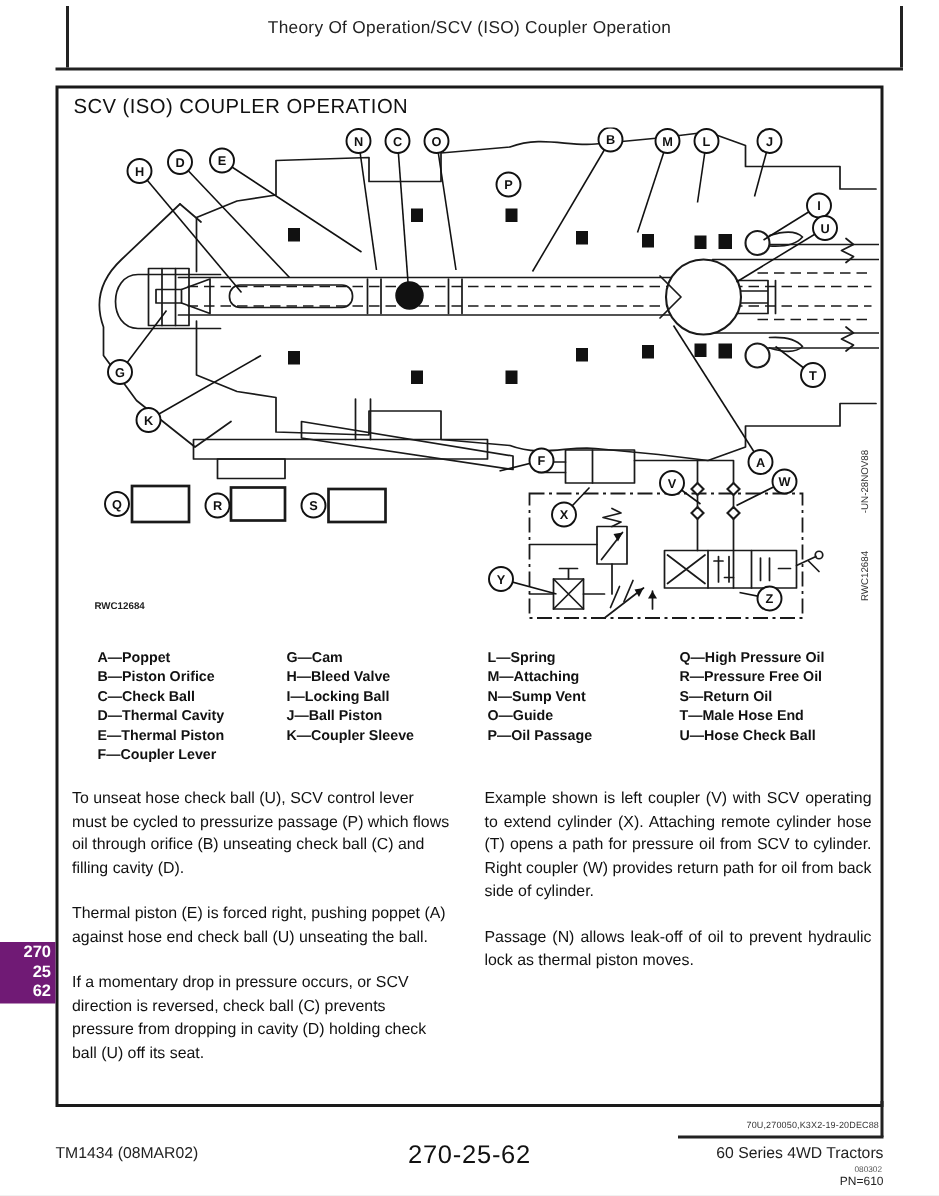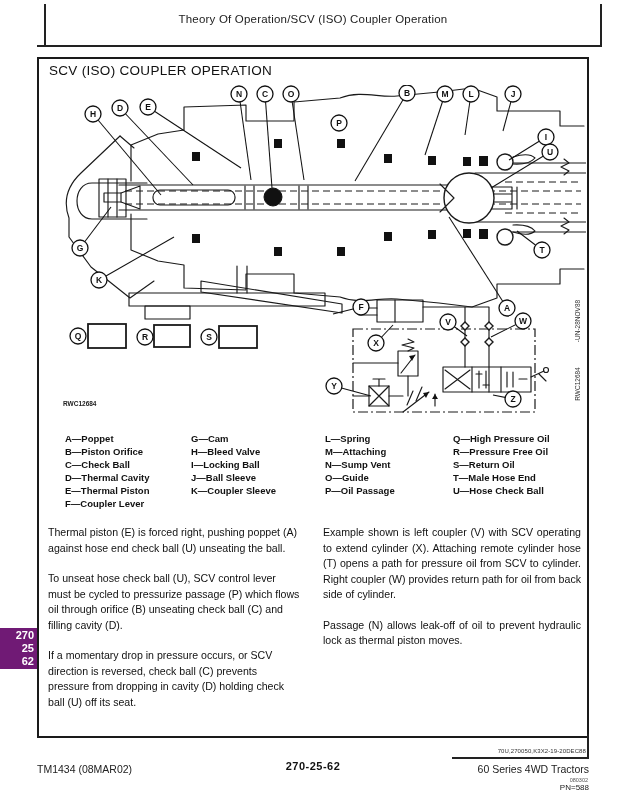--- a/index.html
+++ b/index.html
@@ -48,21 +48,21 @@
   
   .tab{position:absolute;left:0;top:628px;width:37px;height:41px;background:#701a75;color:#fff;
        font-weight:bold;font-size:11px;line-height:13px;text-align:right;
        padding:1px 3px 0 0;box-sizing:border-box}
   
   .notch-side{position:absolute;left:587px;top:734px;width:2px;height:24px;background:#222}
   .notch-line{position:absolute;left:452px;top:757px;width:137px;height:1.5px;background:#222}
   .ref-text{position:absolute;right:40px;top:748px;font-size:6px;color:#333;letter-spacing:.1px}
   .footer-doc{position:absolute;left:37px;top:763px;font-size:10.5px;color:#222}
   .footer-page{position:absolute;left:0;top:760px;width:100%;text-align:center;
-               font-weight:bold;font-size:11px;letter-spacing:.5px}
+               font-weight:normal;font-size:17px;letter-spacing:.5px}
   .footer-product{position:absolute;right:37px;top:763px;font-size:10.5px;color:#222}
   .footer-datecode{position:absolute;right:38px;top:777px;font-size:5.5px;color:#555}
   .footer-pn{position:absolute;right:37px;top:783px;font-size:8px;color:#222}
 </style>
 </head>
 <body>
 
 <div class="page">
 
   <div class="hdr-title">Theory Of Operation/SCV (ISO) Coupler Operation</div>
@@ -340,43 +340,43 @@
           <div>B—Piston Orifice</div>
           <div>C—Check Ball</div>
           <div>D—Thermal Cavity</div>
           <div>E—Thermal Piston</div>
           <div>F—Coupler Lever</div>
         </div>
       <div class="legend-col c1">
           <div>G—Cam</div>
           <div>H—Bleed Valve</div>
           <div>I—Locking Ball</div>
-          <div>J—Ball Sleeve</div>
+          <div>J—Ball Piston</div>
           <div>K—Coupler Sleeve</div>
         </div>
       <div class="legend-col c2">
           <div>L—Spring</div>
           <div>M—Attaching</div>
           <div>N—Sump Vent</div>
           <div>O—Guide</div>
           <div>P—Oil Passage</div>
         </div>
       <div class="legend-col c3">
           <div>Q—High Pressure Oil</div>
           <div>R—Pressure Free Oil</div>
           <div>S—Return Oil</div>
           <div>T—Male Hose End</div>
           <div>U—Hose Check Ball</div>
         </div>
     </div>
 
 
     <div class="body-left">
+        <p>To unseat hose check ball (U), SCV control lever must be cycled to pressurize passage (P) which flows oil through orifice (B) unseating check ball (C) and filling cavity (D).</p>
         <p>Thermal piston (E) is forced right, pushing poppet (A) against hose end check ball (U) unseating the ball.</p>
-        <p>To unseat hose check ball (U), SCV control lever must be cycled to pressurize passage (P) which flows oil through orifice (B) unseating check ball (C) and filling cavity (D).</p>
         <p>If a momentary drop in pressure occurs, or SCV direction is reversed, check ball (C) prevents pressure from dropping in cavity (D) holding check ball (U) off its seat.</p>
       </div>
     <div class="body-right">
         <p>Example shown is left coupler (V) with SCV operating to extend cylinder (X). Attaching remote cylinder hose (T) opens a path for pressure oil from SCV to cylinder. Right coupler (W) provides return path for oil from back side of cylinder.</p>
         <p>Passage (N) allows leak-off of oil to prevent hydraulic lock as thermal piston moves.</p>
       </div>
   </div>
 
   <div class="side-label rwc">RWC12684</div>
   <div class="side-label un">-UN-28NOV88</div>
@@ -387,15 +387,15 @@
       <div>62</div>
     </div>
 
   <div class="notch-side"></div>
   <div class="notch-line"></div>
   <div class="ref-text">70U,270050,K3X2-19-20DEC88</div>
   <div class="footer-doc">TM1434 (08MAR02)</div>
   <div class="footer-page">270-25-62</div>
   <div class="footer-product">60 Series 4WD Tractors</div>
   <div class="footer-datecode">080302</div>
-  <div class="footer-pn">PN=588</div>
+  <div class="footer-pn">PN=610</div>
 
 </div>
 
 </body></html>

